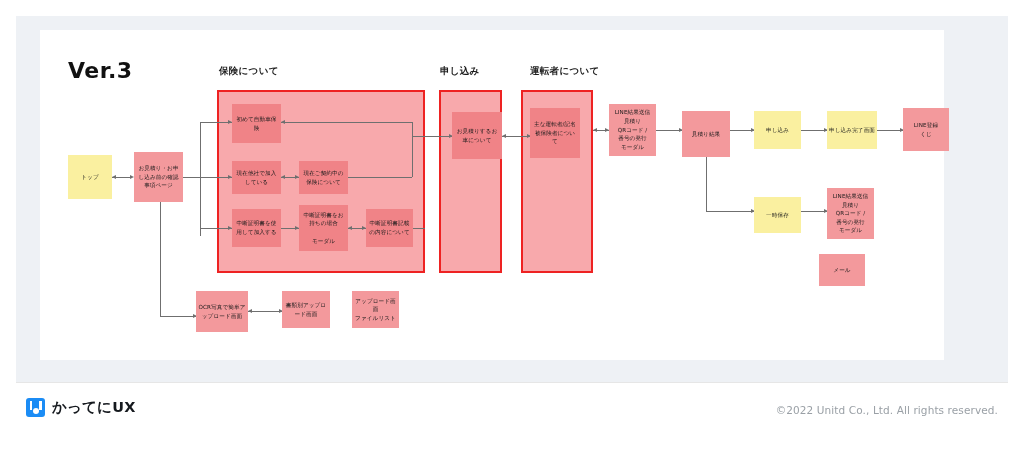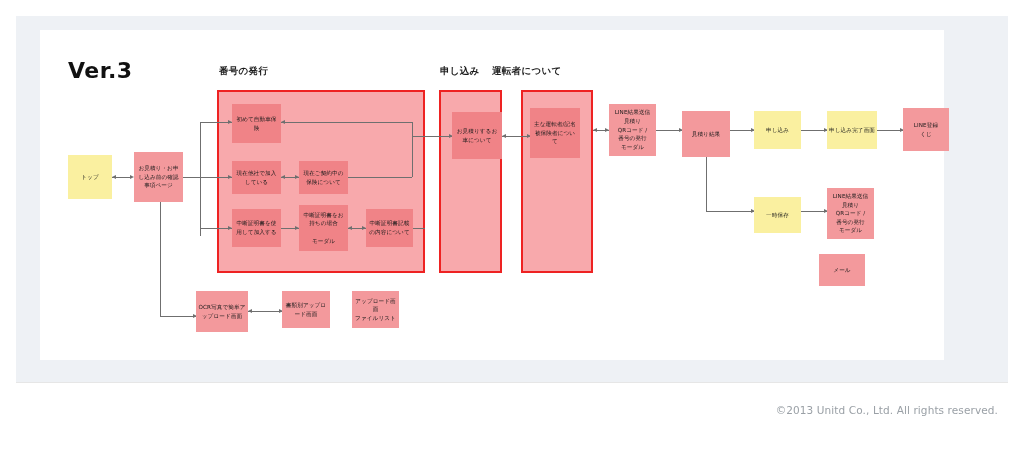--- a/index.html
+++ b/index.html
@@ -153,23 +153,23 @@
 </head>
 <body>
 
 <div id="page">
 
   <div class="band"></div>
   <div class="canvas"></div>
 
   <div class="version">Ver.3</div>
 
-  <div class="grouplabel" style="left:219px; top:65px;">番号の発行</div>
+  <div class="grouplabel" style="left:219px; top:65px;">保険について</div>
   <div class="grouplabel" style="left:440px; top:65px;">申し込み</div>
-  <div class="grouplabel" style="left:492px; top:65px;">運転者について</div>
+  <div class="grouplabel" style="left:530px; top:65px;">運転者について</div>
 
   <div class="groupbox" style="left:217px; top:90px; width:208px; height:183px;"></div>
   <div class="groupbox" style="left:439px; top:90px; width:63px; height:183px;"></div>
   <div class="groupbox" style="left:521px; top:90px; width:72px; height:183px;"></div>
 
   <div class="line h" style="left:112px; top:177px; width:20px;"></div>
   <div class="arrow right" style="left:130px; top:174.5px;"></div>
   <div class="arrow left" style="left:112px; top:174.5px;"></div>
 
   <div class="line h" style="left:183px; top:177px; width:18px;"></div>
@@ -334,16 +334,24 @@
 
   <div class="node n-pink" style="left:352px; top:291px; width:47px; height:37px;">
     <span style="white-space:pre-line;">アップロード画面
 ファイルリスト</span>
   </div>
 
   <div class="footer">
     <div class="footer-rule"></div>
   </div>
 
-
-  <div class="copyright">©2013 Unitd Co., Ltd. All rights reserved.</div>
+  <div class="logo-wrap">
+    <div class="logo-mark">
+      <div class="bar-l"></div>
+      <div class="bar-r"></div>
+      <div class="dot"></div>
+    </div>
+    <div class="logo-text">かってにUX</div>
+  </div>
+
+  <div class="copyright">©2022 Unitd Co., Ltd. All rights reserved.</div>
 
 </div>
 
 </body></html>

